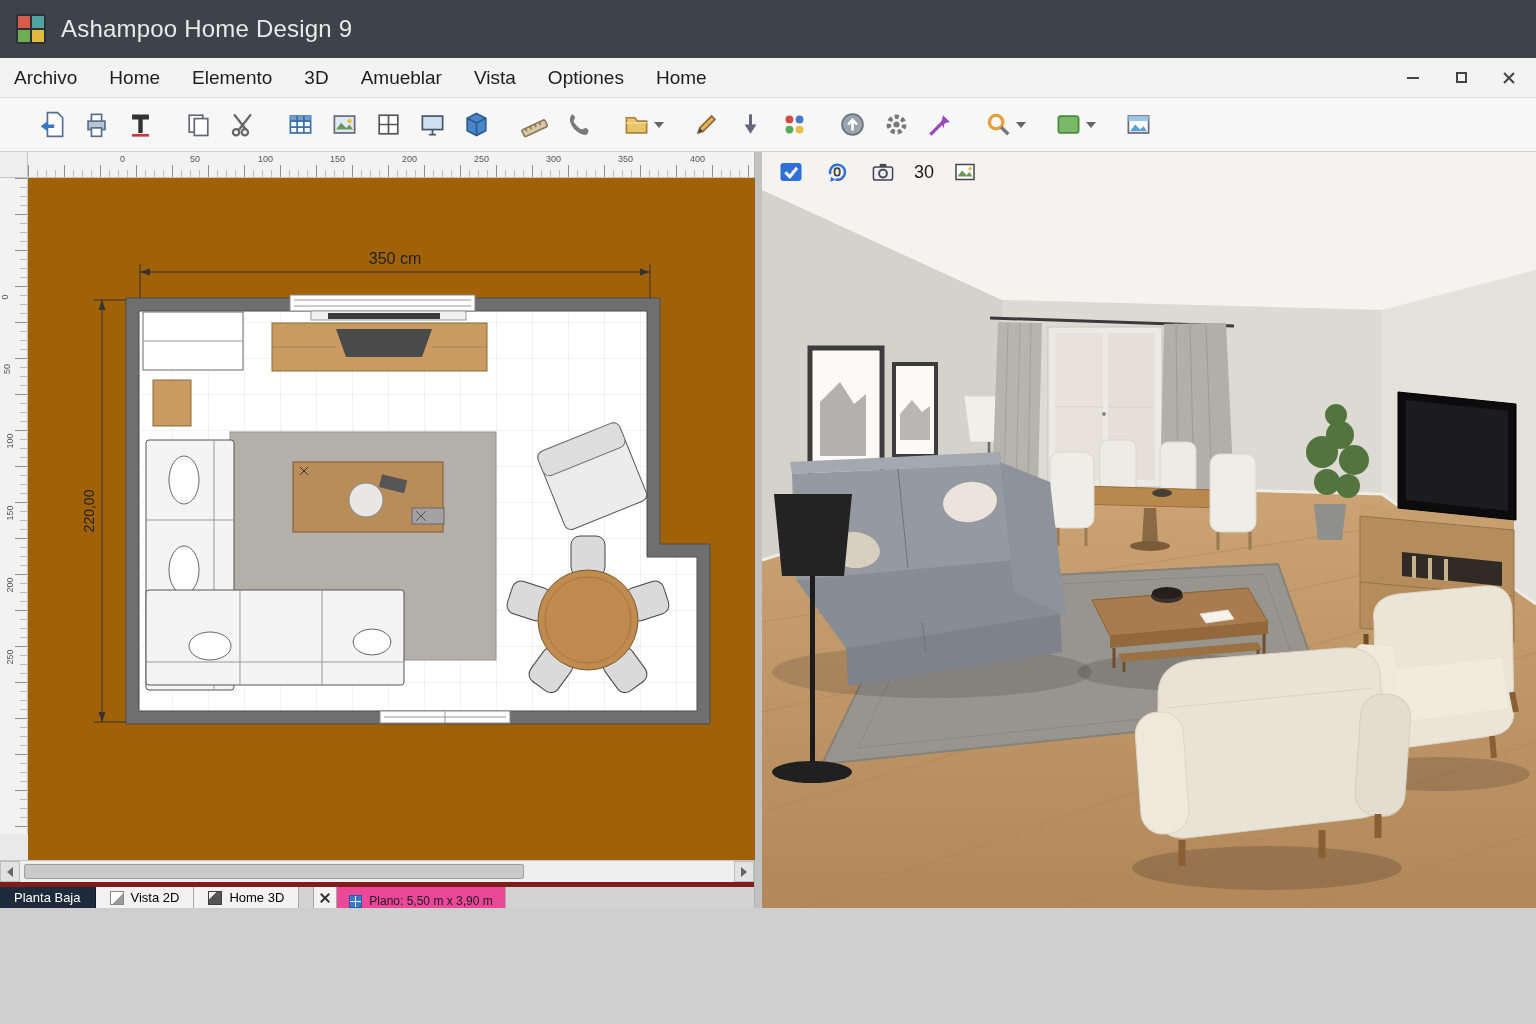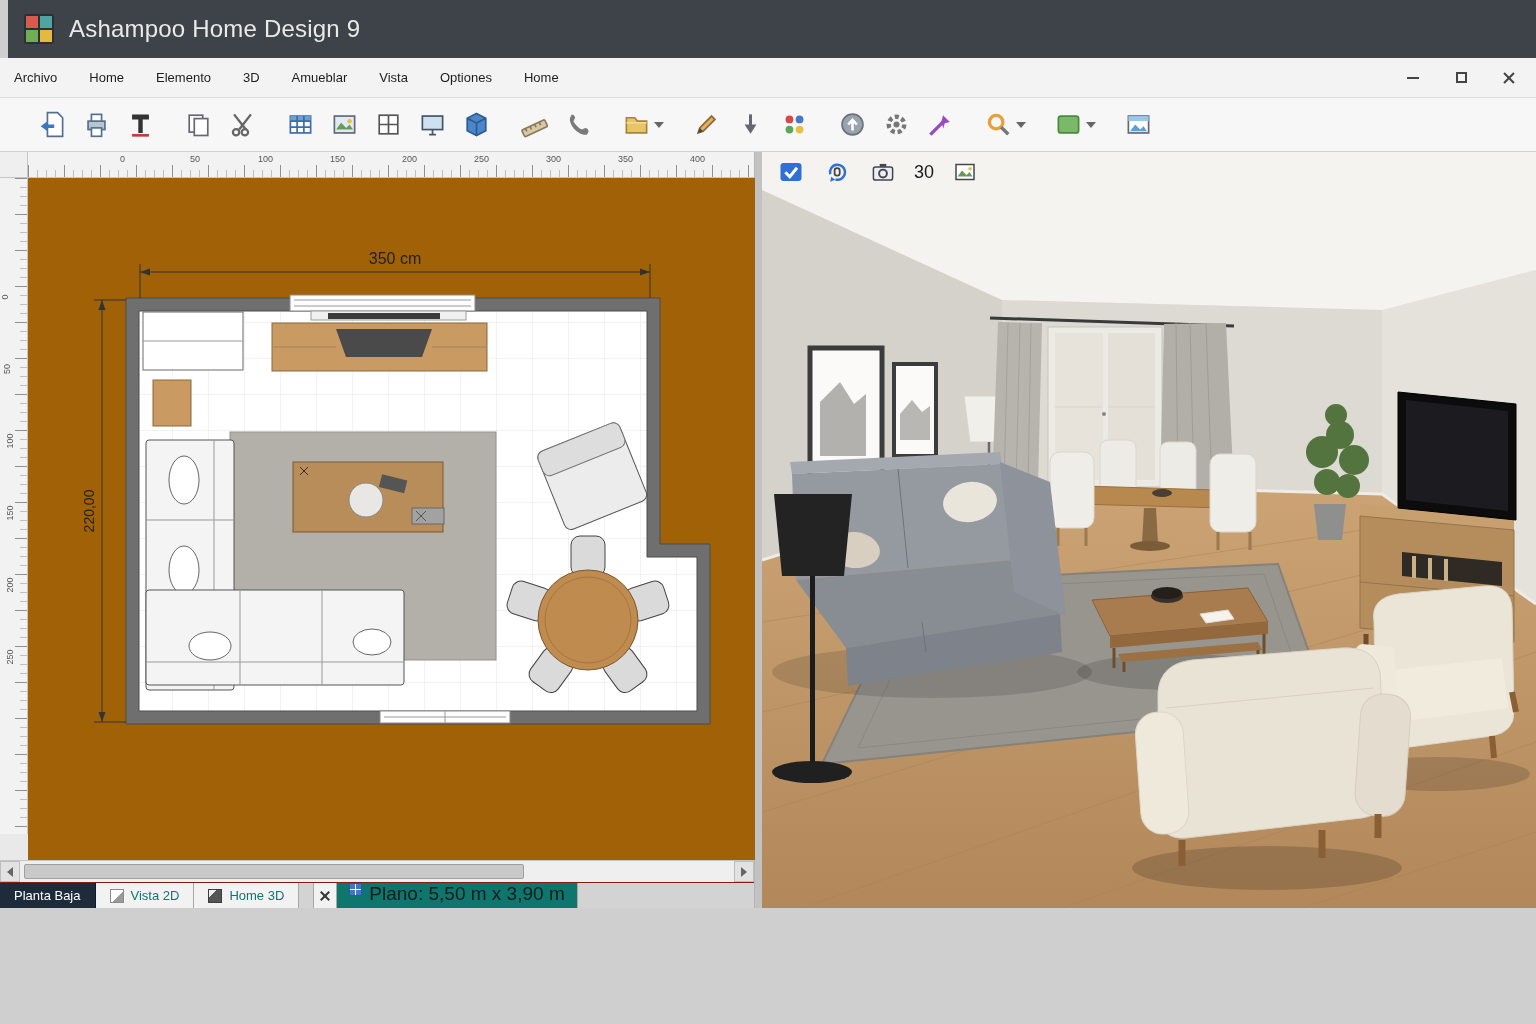--- a/index.html
+++ b/index.html
@@ -1,29 +1,29 @@
 <!DOCTYPE html>
 <html><head>
 <meta charset="utf-8">
 <style>
   *{margin:0;padding:0;box-sizing:border-box;}
   html,body{background:#9c9c9c;}
   body{font-family:"Liberation Sans",sans-serif;}
   .app{position:relative;width:1536px;height:1024px;background:#cfcfcf;overflow:hidden;}
 
   
-  .titlebar{position:absolute;left:8px;top:0;right:0;height:58px;background:#3e4349;display:flex;align-items:center;padding-left:16px;gap:15px;}
+  .titlebar{position:absolute;left:0;top:0;right:0;height:58px;background:#3e4349;display:flex;align-items:center;padding-left:16px;gap:15px;}
   .app-logo{width:30px;height:30px;display:grid;grid-template-columns:1fr 1fr;grid-template-rows:1fr 1fr;gap:2px;background:#2c3036;padding:2px;border-radius:3px;}
   .q{display:block;}
   .q1{background:#d85b4e;}.q2{background:#4fa3a0;}.q3{background:#6fae54;}.q4{background:#e3b93f;}
   .titlebar .title{color:#e9e9e9;font-size:24px;letter-spacing:.2px;}
 
   
   .menubar{position:absolute;left:0;top:58px;right:0;height:40px;background:#f3f3f3;border-bottom:1px solid #dcdcdc;display:flex;align-items:center;padding-left:14px;gap:32px;}
-  .menu-item{font-size:13px;color:#1d1d1d;cursor:default;}
+  .menu-item{font-size:19px;color:#1d1d1d;cursor:default;}
   .win-controls{margin-left:auto;display:flex;align-items:center;gap:30px;padding-right:18px;}
   .wc{display:flex;align-items:center;justify-content:center;width:18px;height:18px;}
   .wc-min i{display:block;width:12px;height:2px;background:#444;}
   .wc-max i{display:block;width:11px;height:11px;border:2px solid #444;}
   .wc-close{position:relative;}
   .wc-close i,.wc-close i::after{content:"";position:absolute;left:2px;top:8px;width:14px;height:2px;background:#444;transform:rotate(45deg);}
   .wc-close i::after{left:0;top:0;transform:rotate(90deg);}
 
   
   .toolbar{position:absolute;left:0;top:98px;right:0;height:54px;background:#f7f7f7;border-bottom:1px solid #cfcfcf;display:flex;align-items:center;padding-left:30px;}
@@ -53,30 +53,30 @@
   .plan-svg{display:block;width:727px;height:682px;}
 
   .hscroll{position:absolute;left:0;right:0;bottom:26px;height:22px;background:#efefef;border-top:1px solid #c5c5c5;}
   .hs-btn{position:absolute;top:0;width:20px;height:21px;background:#e2e2e2;border:1px solid #bdbdbd;display:flex;align-items:center;justify-content:center;}
   .hs-left{left:0;}.hs-right{right:0;}
   .tri-l{width:0;height:0;border-top:5px solid transparent;border-bottom:5px solid transparent;border-right:6px solid #666;}
   .tri-r{width:0;height:0;border-top:5px solid transparent;border-bottom:5px solid transparent;border-left:6px solid #666;}
   .hs-thumb{position:absolute;left:24px;top:3px;width:500px;height:15px;background:#c9c9c9;border:1px solid #9f9f9f;border-radius:2px;}
 
   
-  .tabbar{position:absolute;left:0;right:0;bottom:0;height:26px;background:#d3d3d3;border-top:1px solid #7f1d1d;display:flex;align-items:stretch;}
-  .tab{display:flex;align-items:center;gap:7px;padding:0 14px;font-size:13px;border-right:1px solid #a8a8a8;background:#f2f2f2;color:#0f766e;}
+  .tabbar{position:absolute;left:0;right:0;bottom:0;height:26px;background:#d3d3d3;border-top:5px solid #7f1d1d;display:flex;align-items:stretch;}
+  .tab{display:flex;align-items:center;gap:7px;padding:0 14px;font-size:13px;border-right:1px solid #a8a8a8;background:#f2f2f2;color:#000000;}
   .tab-active{background:#1d2b3a;color:#ffffff;border-right:1px solid #101a24;}
   .tab-icon-2d{width:14px;height:14px;background:linear-gradient(135deg,#ffffff 55%,#9a9a9a 55%);border:1px solid #8a8a8a;}
   .tab-icon-3d{width:14px;height:14px;background:linear-gradient(135deg,#efefef 30%,#555 30%);border:1px solid #3d3d3d;}
   .tab-sep{width:14px;}
   .xbtn{width:24px;display:flex;align-items:center;justify-content:center;background:#f2f2f2;border-right:1px solid #a8a8a8;border-left:1px solid #a8a8a8;position:relative;}
   .xbtn i,.xbtn i::after{content:"";position:absolute;width:12px;height:2px;background:#333;transform:rotate(45deg);}
   .xbtn i::after{transform:rotate(90deg);}
-  .status-chip{display:flex;align-items:flex-start;gap:7px;padding:0 12px;background:#0f766e;border-right:1px solid #a8a8a8;font-size:19px;color:#1c1c1c;}
+  .status-chip{display:flex;align-items:flex-end;gap:7px;padding:0 12px;background:#ec4899;border-right:1px solid #a8a8a8;font-size:12px;color:#1c1c1c;}
   .status-icon{width:13px;height:13px;border:1px solid #2a5a9a;
     background:
       linear-gradient(#fff 0 0) center/100% 1px no-repeat,
       linear-gradient(#fff 0 0) center/1px 100% no-repeat,
       #3a78c8;}
 
   
   .divider{position:absolute;left:755px;top:0;width:7px;height:756px;background:#c2c2c2;}
   .right-pane{position:absolute;left:762px;top:0;width:774px;height:756px;background:#efeeec;overflow:hidden;}
   .scene{display:block;width:774px;height:756px;}

